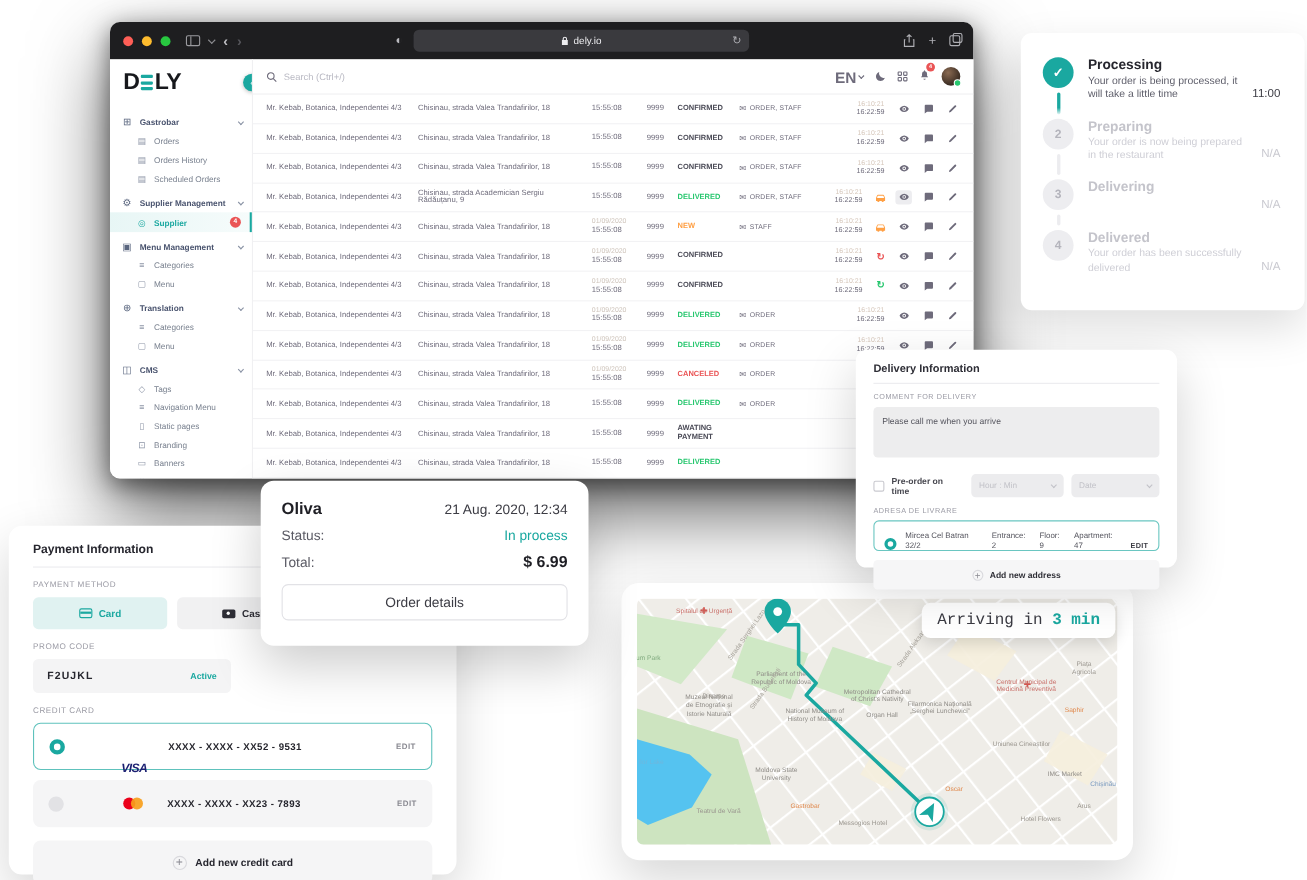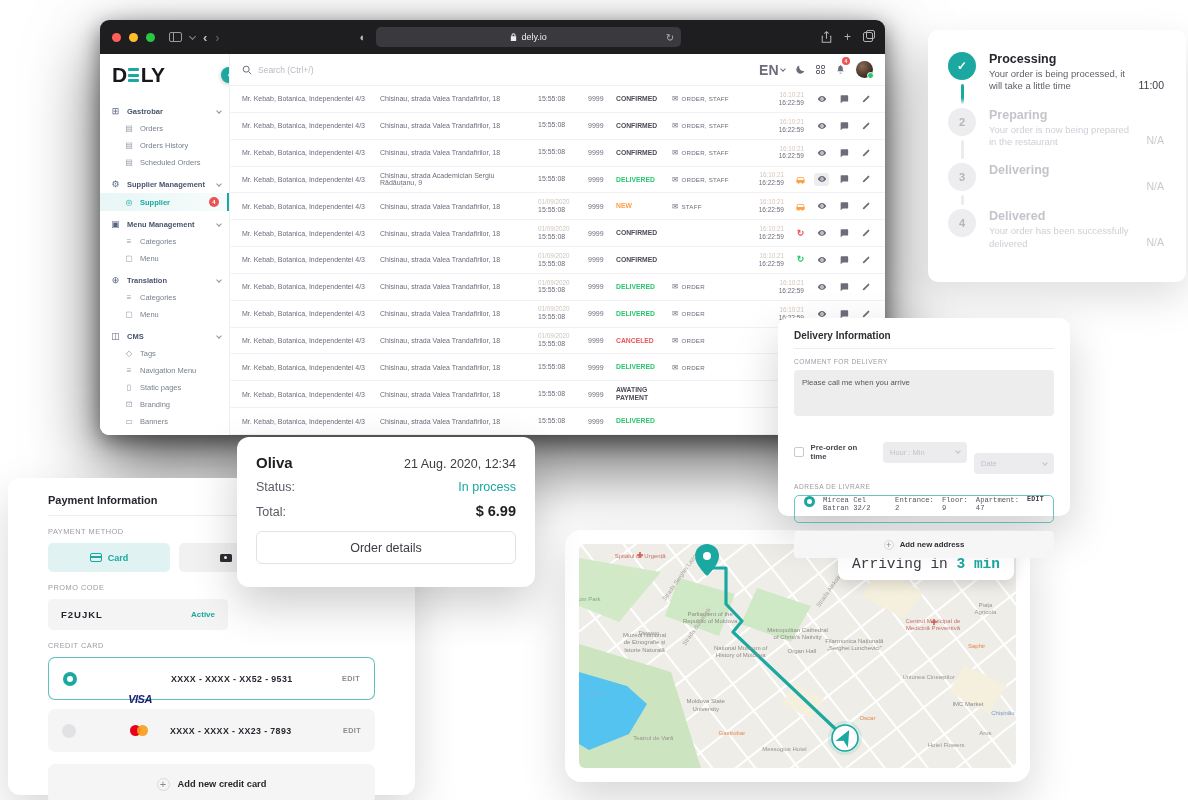--- a/index.html
+++ b/index.html
@@ -119,22 +119,22 @@
   .card-title-sm { font-size:10px; font-weight:bold; color:#2e2e36; padding-bottom:7px; border-bottom:1px solid #ececef; }
   .microlabel { font-size:6.6px; color:#9a9aa4; letter-spacing:.5px; margin:9px 0 5px; }
   .comment-box { background:#ededee; border-radius:4px; height:46px; padding:8px; font-size:7.8px; color:#55555e;
                  border:none; width:100%; resize:none; font-family:"Liberation Sans",sans-serif; }
   .preorder-row { display:flex; align-items:center; gap:7px; margin-top:10px; }
   .cb { width:10px; height:10px; border:1.2px solid #c9c9cf; border-radius:2px; background:#fff; }
   .preorder-lbl { font-size:7.8px; font-weight:bold; color:#47474f; }
   .sel { background:#ececee; border-radius:4px; height:21px; display:flex; align-items:center; padding:0 7px; font-size:7.5px; color:#c2c2c8; }
   .sel .chev { margin-left:auto; width:4px; height:4px; border-right:1.2px solid #c2c2c8; border-bottom:1.2px solid #c2c2c8; transform:rotate(45deg); margin-top:-2px;}
   .sel.hour { width:88px; margin-left:4px; }
-  .sel.date { width:84px;margin-top:23px; }
-  .addr-opt { border:1px solid rgba(26,168,160,.65); border-radius:5px; height:28px; display:flex; align-items:flex-start; gap:8px; padding:0 9px;font-family:Liberation Mono, monospace; }
+  .sel.date { width:84px; }
+  .addr-opt { border:1px solid rgba(26,168,160,.65); border-radius:5px; height:28px; display:flex; align-items:flex-end; gap:8px; padding:0 9px; }
   .radio-sel { width:11px; height:11px; border-radius:50%; border:3.2px solid #1aa8a0; background:#fff; flex-shrink:0; }
   .addr-txt { font-size:7.2px; color:#55555e; display:flex; gap:8px; }
   .edit-lbl { margin-left:auto; font-size:6.6px; font-weight:bold; color:#3c3c44; letter-spacing:.3px; }
   .add-row { margin-top:8px; background:#f6f6f7; border-radius:4px; height:27px; display:flex; align-items:center; justify-content:center; gap:6px; }
   .plus-circle { width:10px; height:10px; border-radius:50%; color:#8a8a92; font-size:9px; display:flex; align-items:center; justify-content:center; border:1px solid #d9d9dd;}
   .add-lbl { font-size:7.8px; font-weight:bold; color:#2e2e36; }
 
   
   .oliva-card { left:237px; top:437px; width:298px; height:150px; background:#fff; border-radius:12px;
                 box-shadow:0 18px 45px rgba(0,0,0,.2); padding:17px 19px; z-index:6; }
@@ -142,21 +142,21 @@
   .ol-name { font-size:15px; font-weight:bold; color:#1e1e24; }
   .ol-date { font-size:12.5px; color:#3c3c44; }
   .ol-lbl { font-size:12.5px; color:#5a5a64; }
   .ol-status { font-size:12.5px; color:#1aa8a0; }
   .ol-total { font-size:14.5px; font-weight:bold; color:#1e1e24; }
   .ol-btn { margin-top:12px; border:1px solid #e2e2e6; border-radius:6px; height:33px; display:flex; align-items:center; justify-content:center;
             font-size:12.5px; color:#3c3c44; background:#fff; }
 
   
   .payment-card { left:8px; top:478px; width:407px; height:317px; background:#fff; border-radius:12px;
-                  box-shadow:0 18px 45px rgba(0,0,0,.16); padding:16px 40px; z-index:5; }
+                  box-shadow:0 18px 45px rgba(0,0,0,.16); padding:16px 22px; z-index:5; }
   .card-title { font-size:11px; font-weight:bold; color:#26262e; padding-bottom:9px; border-bottom:1px solid #ececef; }
   .pm-label { font-size:7.4px; color:#9a9aa4; letter-spacing:.5px; margin:11px 0 7px; }
   .pm-tabs { display:flex; gap:9px; }
   .pm-tab { width:122px; height:29px; border-radius:5px; display:flex; align-items:center; justify-content:center; gap:6px; font-size:9px; font-weight:bold; }
   .pm-tab.card { background:#e0f2f1; color:#1aa8a0; }
   .pm-tab.cash { background:#f1f1f2; color:#2e2e36; }
   .cc-ic { width:12px; height:9px; border:1.4px solid #1aa8a0; border-radius:2px; position:relative; }
   .cc-ic::before { content:""; position:absolute; left:0; right:0; top:2px; height:1.6px; background:#1aa8a0; }
   .cash-ic { width:12px; height:8px; background:#2e2e36; border-radius:1.5px; position:relative; }
   .cash-ic::before { content:""; position:absolute; left:4.5px; top:2.5px; width:3px; height:3px; background:#fff; border-radius:50%; }

